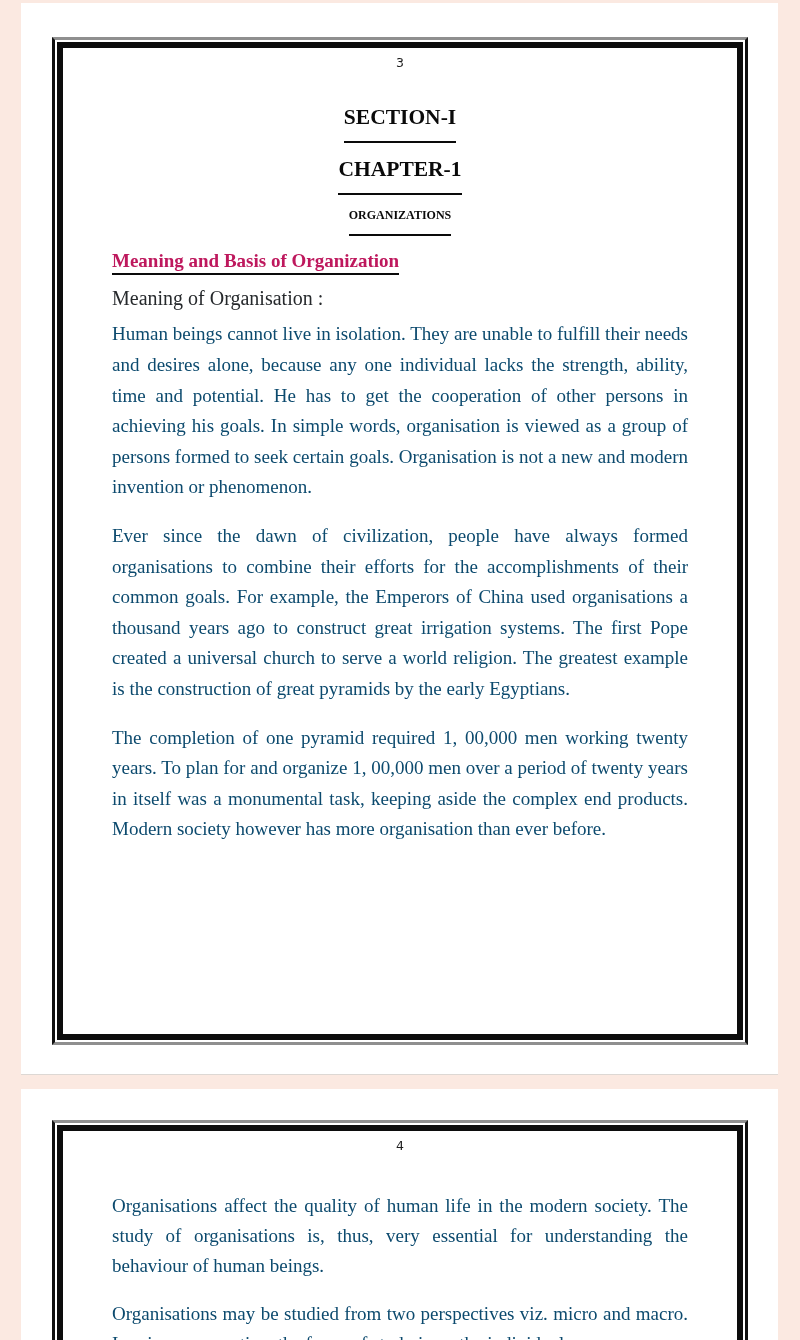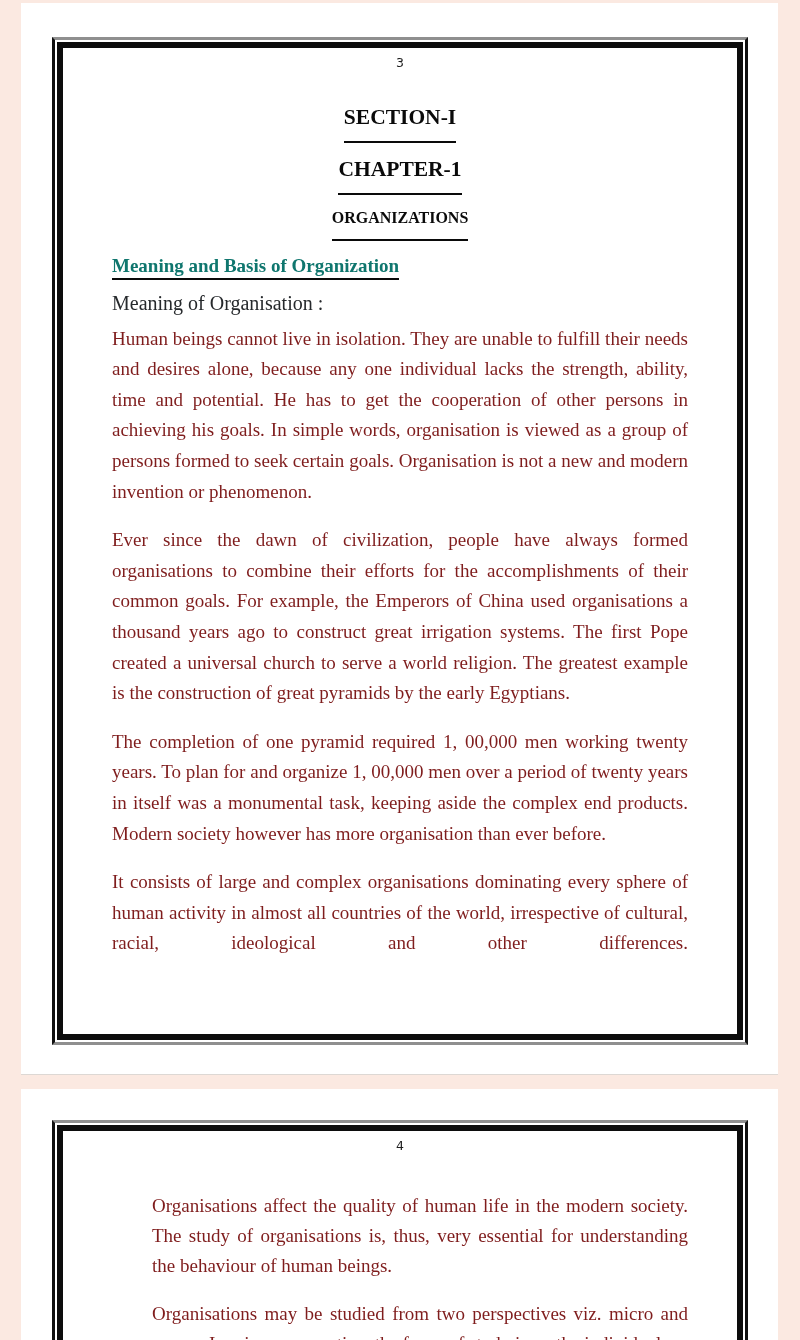--- a/index.html
+++ b/index.html
@@ -57,51 +57,51 @@
   .heading-1 {
     margin-top: 36px;
     font-size: 21.5px;
     font-weight: bold;
     color: #0a0a0a;
     line-height: 1.08;
   }
   .heading-2 { margin-top: 15px; }
   .heading-3 {
     margin-top: 14px;
-    font-size: 16px;
+    font-size: 12px;
   }
   .u {
     display: inline-block;
     border-bottom: 2.5px solid #0a0a0a;
     padding-bottom: 12px;
   }
   .sub-bold {
     margin-top: 14px;
     font-size: 19px;
     font-weight: bold;
-    color: #0f766e;
+    color: #be185d;
     text-align: left;
   }
   .sub-bold .u { border-bottom-width: 2px; padding-bottom: 1px; }
   .sub-plain {
     margin-top: 12px;
     font-size: 20px;
     color: #26292c;
   }
   p.body-par {
     margin: 18px 0 0 0;
     font-size: 19px;
     line-height: 30.6px;
     text-align: justify;
-    color: #7f1d1d;
+    color: #0c4a6e;
     font-family: Liberation Serif, serif;
   }
   p.first-par { margin-top: 9px; }
   p.justify-last { text-align-last: justify; }
-  .page-2 p.body-par { line-height: 30px; margin-left: 40px; }
+  .page-2 p.body-par { line-height: 30px; }
   .page-2 p.first-par { margin-top: 38px; }
 </style>
 </head>
 <body>
 
 <div class="viewer">
 
   <section class="page page-1">
     <div class="frame-outer">
       <div class="frame-inner">
@@ -125,21 +125,20 @@
         </div>
 
         <div class="sub-plain">Meaning of Organisation :</div>
 
         <p class="body-par first-par">Human beings cannot live in isolation. They are unable to fulfill their needs and desires alone, because any one individual lacks the strength, ability, time and potential. He has to get the cooperation of other persons in achieving his goals. In simple words, organisation is viewed as a group of persons formed to seek certain goals. Organisation is not a new and modern invention or phenomenon.</p>
 
         <p class="body-par">Ever since the dawn of civilization, people have always formed organisations to combine their efforts for the accomplishments of their common goals. For example, the Emperors of China used organisations a thousand years ago to construct great irrigation systems. The first Pope created a universal church to serve a world religion. The greatest example is the construction of great pyramids by the early Egyptians.</p>
 
         <p class="body-par">The completion of one pyramid required 1, 00,000 men working twenty years. To plan for and organize 1, 00,000 men over a period of twenty years in itself was a monumental task, keeping aside the complex end products. Modern society however has more organisation than ever before.</p>
 
-        <p class="body-par justify-last">It consists of large and complex organisations dominating every sphere of human activity in almost all countries of the world, irrespective of cultural, racial, ideological and other differences.</p>
 
       </div>
     </div>
   </section>
 
   <section class="page page-2">
     <div class="frame-outer">
       <div class="frame-inner">
 
         <div class="pnum">4</div>

